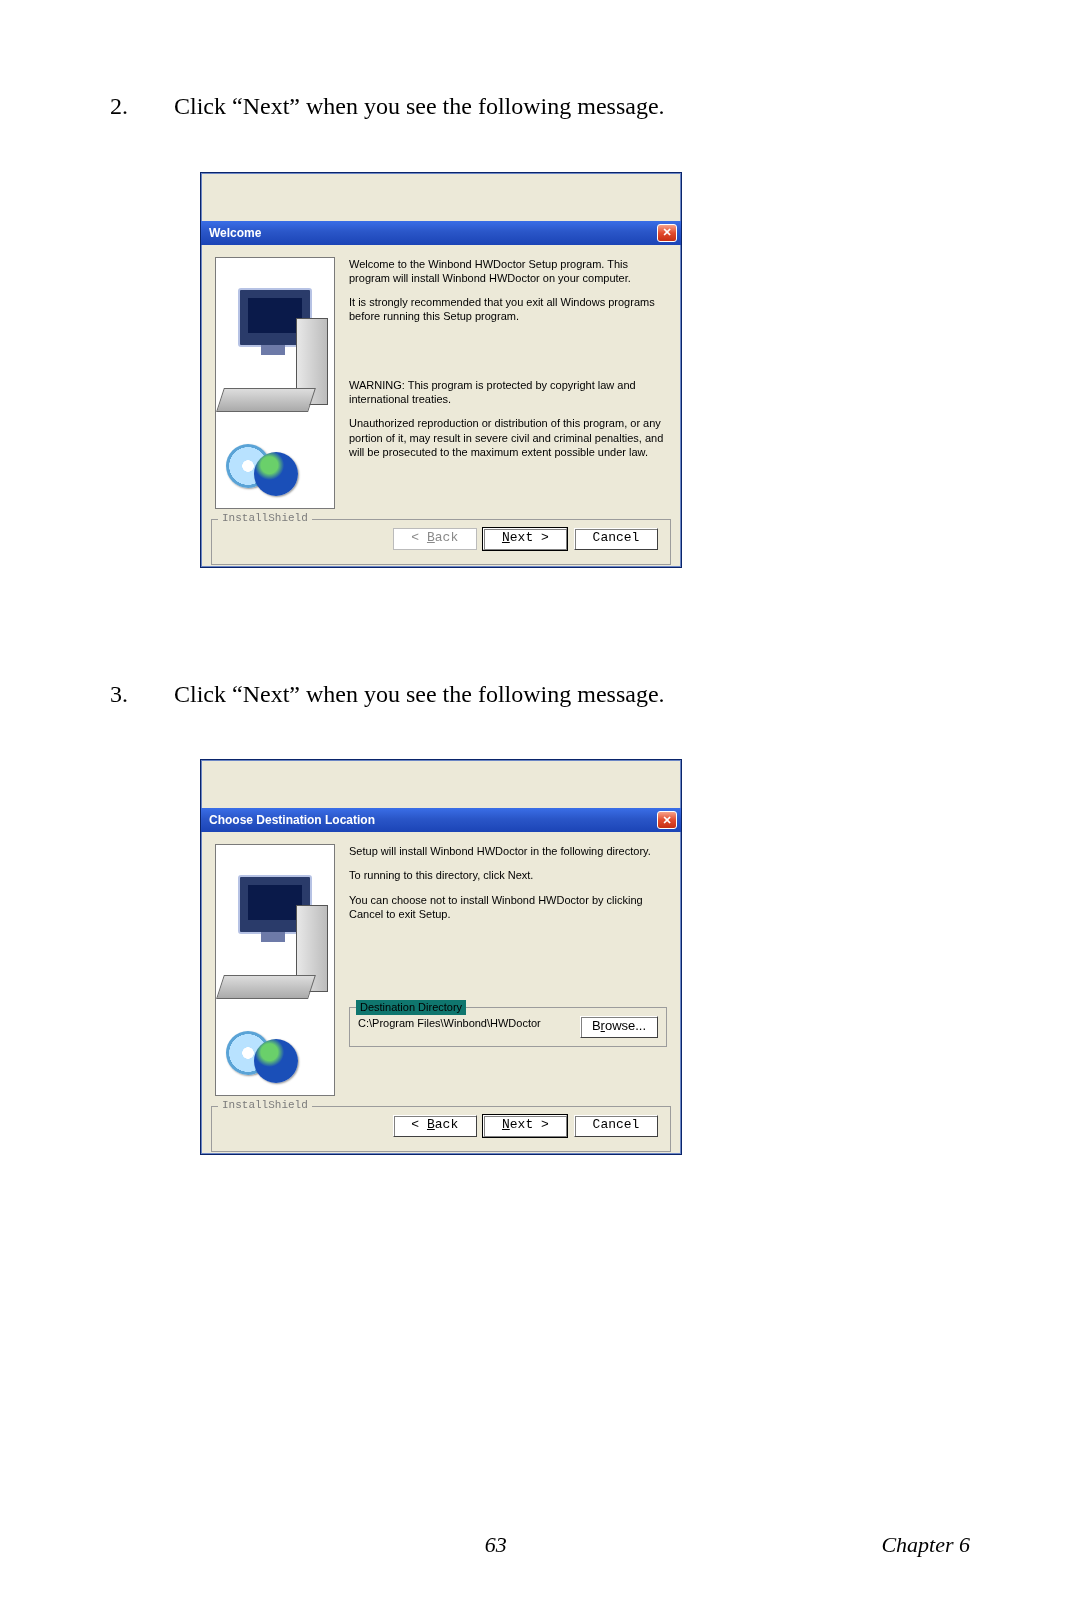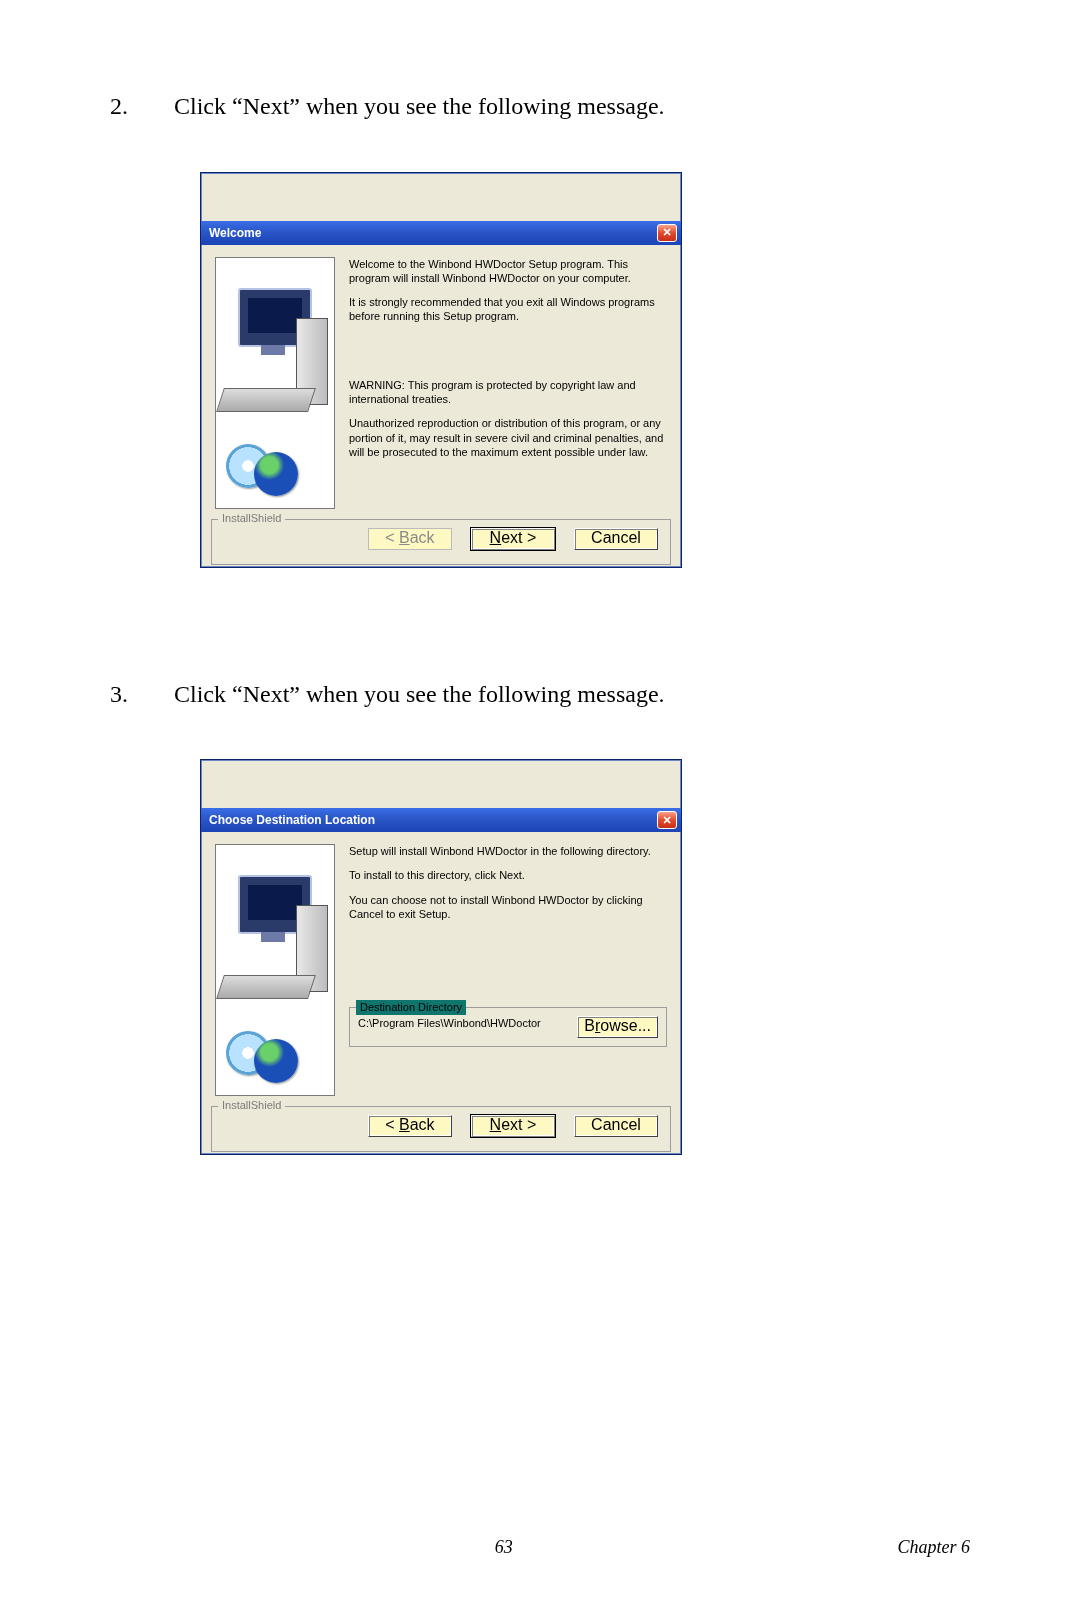--- a/index.html
+++ b/index.html
@@ -125,46 +125,47 @@
     line-height: 1.3;
   }
   .body-text p { margin: 0 0 10px 0; white-space: normal; }
   .spacer30 { height: 44px; }
 
   .groupbox {
     border: 1px solid #9c9c9c;
     margin: 4px 10px 2px 10px;
     padding: 6px 8px 10px 8px;
     position: relative;
+    font-family: Liberation Mono, monospace;
   }
   .groupbox .legend {
     position: absolute;
     top: -8px; left: 6px;
     background: #ece9d8;
     padding: 0 4px;
     color: #7b7b7b;
     font-size: 11px;
   }
   .btnrow {
     text-align: right;
     padding: 2px 4px 4px 0;
   }
   .btn {
     display: inline-block;
     min-width: 70px;
     height: 20px;
     line-height: 18px;
     text-align: center;
-    background: #fef9c3;
+    background: #ffffff;
     border: 1px solid #404040;
     border-top-color: #fff;
     border-left-color: #fff;
     box-shadow: 1px 1px 0 #808080 inset, -1px -1px 0 #fff inset;
-    font-size: 16px;
-    margin-left: 16px;
+    font-size: 13px;
+    margin-left: 0;
     padding: 0 6px;
   }
   .btn.disabled { color:#8a8a8a; border-color:#bbb; box-shadow:none; }
   .btn.default-inner {
     border:1px solid #fff;
     border-right-color:#808080;
     border-bottom-color:#808080;
     outline:1px solid #000;
   }
   .btn u { text-decoration: underline; }
@@ -188,21 +189,21 @@
   }
 
   .footer {
     position: absolute;
     bottom: 60px;
     left: 0; right: 0;
     display: flex;
     justify-content: space-between;
     padding: 0 110px;
     font-style: italic;
-    font-size: 18px;
+    font-size: 22px;
   }
   .footer .pnum { margin: 0 auto; }
   .footer .chap { }
 </style>
 </head>
 <body>
 
 <div class="page">
 
   <div class="step-row">
@@ -267,21 +268,21 @@
             <div class="art-stand"></div>
           <div class="art-case"></div>
             <div class="art-kb"></div>
           <div class="art-cds">
               <div class="art-cd1"></div>
               <div class="art-globe"></div>
             </div>
         </div>
         <div class="body-text">
           <p>Setup will install Winbond HWDoctor in the following directory.</p>
-          <p>To install to this directory, click Next.</p>
+          <p>To running to this directory, click Next.</p>
           <p>You can choose not to install Winbond HWDoctor by clicking Cancel to exit Setup.</p>
           <div style="height:72px"></div>
           <div class="dest-group">
             <span class="legend2">Destination Directory</span>
             <div class="dest-row">
               <span>C:\Program Files\Winbond\HWDoctor</span>
               <span class="btn browse-btn">B<u>r</u>owse...</span>
             </div>
           </div>
         </div>

